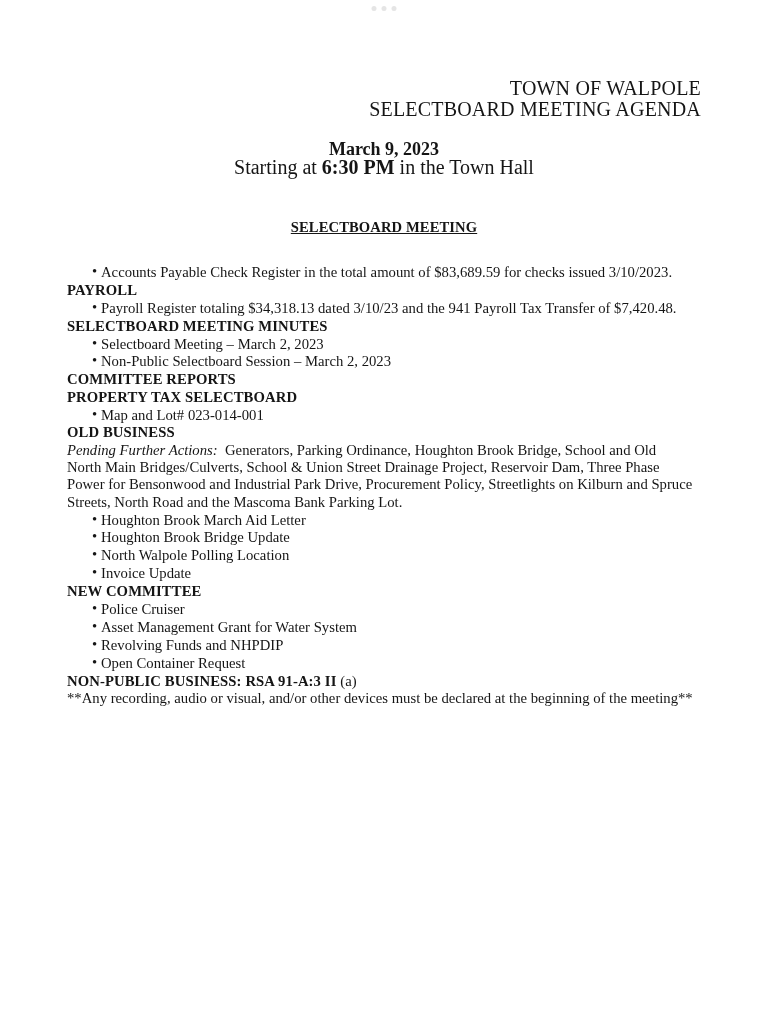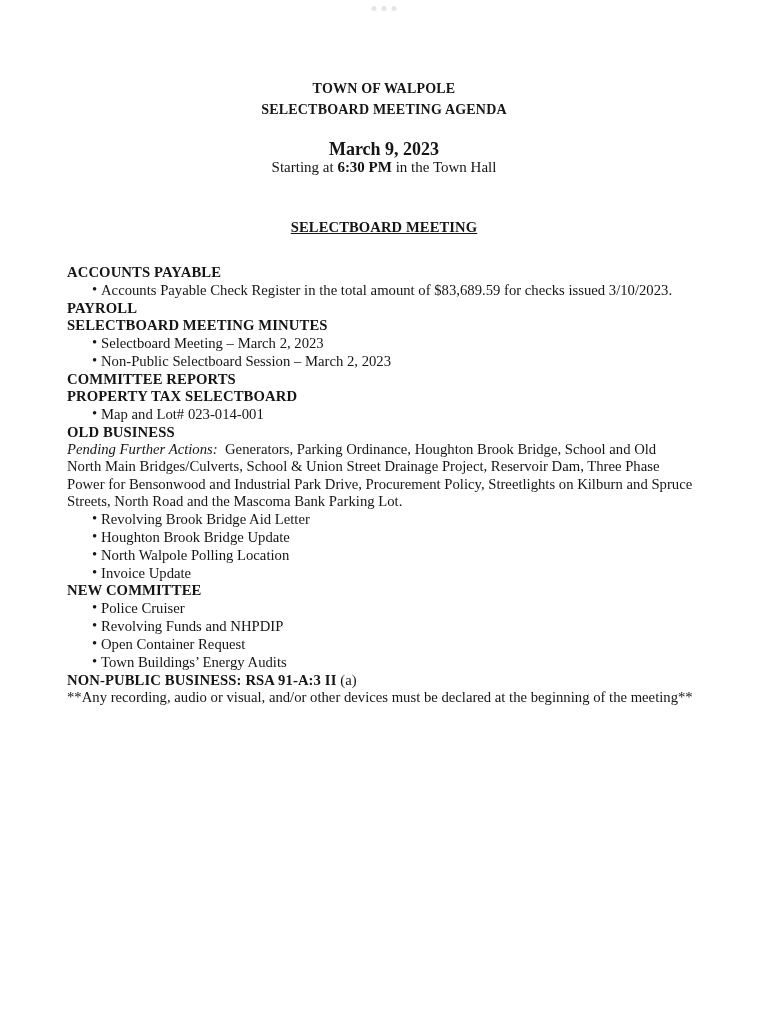--- a/index.html
+++ b/index.html
@@ -28,33 +28,34 @@
     border-radius: 50%;
     background: #e5e5e5;
   }
 
   .page {
     padding: 78px 67px 0 67px;
   }
 
   .doc-header { text-align: center; }
   .doc-title {
-    font-size: 14px;
-    font-weight: bold;
+    font-size: 20px;
+    font-weight: normal;
     line-height: 21px;
     letter-spacing: 0.2px;
+    text-align: right;
   }
   .doc-date {
     font-size: 18px;
     font-weight: bold;
     line-height: 18px;
     margin-top: 20px;
   }
   .doc-start {
-    font-size: 15px;
+    font-size: 20px;
     line-height: 18px;
   }
   .doc-start .bold { font-weight: bold; }
   .meeting-heading {
     font-size: 14.6px;
     font-weight: bold;
     text-decoration: underline;
     margin-top: 43px;
     letter-spacing: 0.1px;
   }
@@ -100,38 +101,38 @@
   <div class="doc-header">
     <div class="doc-title">TOWN OF WALPOLE</div>
     <div class="doc-title">SELECTBOARD MEETING AGENDA</div>
     <div class="doc-date">March 9, 2023</div>
     <div class="doc-start"><span>Starting at </span><span class="bold">6:30 PM</span><span> in the Town Hall</span></div>
     <div class="meeting-heading">SELECTBOARD MEETING</div>
   </div>
 
   <div class="agenda">
 
-  <div class="section-heading"><span>ACCOUNTS PAYABLE</span></div>
       <div class="bullet">Accounts Payable Check Register in the total amount of $83,689.59 for checks issued 3/10/2023.</div>
       <div class="section-heading"><span>PAYROLL</span></div>
+      <div class="bullet">Payroll Register totaling $34,318.13 dated 3/10/23 and the 941 Payroll Tax Transfer of $7,420.48.</div>
       <div class="section-heading"><span>SELECTBOARD MEETING MINUTES</span></div>
       <div class="bullet">Selectboard Meeting – March 2, 2023</div>
       <div class="bullet">Non-Public Selectboard Session – March 2, 2023</div>
       <div class="section-heading"><span>COMMITTEE REPORTS</span></div>
       <div class="section-heading"><span>PROPERTY TAX SELECTBOARD</span></div>
       <div class="bullet">Map and Lot# 023-014-001</div>
       <div class="section-heading"><span>OLD BUSINESS</span></div>
       <div class="pending-paragraph"><span class="pending-label">Pending Further Actions:</span><span>&nbsp; Generators, Parking Ordinance, Houghton Brook Bridge, School and Old North Main Bridges/Culverts, School &amp; Union Street Drainage Project, Reservoir Dam, Three Phase Power for Bensonwood and Industrial Park Drive, Procurement Policy, Streetlights on Kilburn and Spruce Streets, North Road and the Mascoma Bank Parking Lot.</span></div>
-      <div class="bullet">Revolving Brook Bridge Aid Letter</div>
+      <div class="bullet">Houghton Brook March Aid Letter</div>
       <div class="bullet">Houghton Brook Bridge Update</div>
       <div class="bullet">North Walpole Polling Location</div>
       <div class="bullet">Invoice Update</div>
       <div class="section-heading"><span>NEW COMMITTEE</span></div>
       <div class="bullet">Police Cruiser</div>
+      <div class="bullet">Asset Management Grant for Water System</div>
       <div class="bullet">Revolving Funds and NHPDIP</div>
       <div class="bullet">Open Container Request</div>
-      <div class="bullet">Town Buildings’ Energy Audits</div>
       <div class="section-heading"><span>NON-PUBLIC BUSINESS: RSA 91-A:3 II</span><span class="normal"> (a)</span></div>
     </div>
 
   <div class="agenda footer-note" style="margin-top:0;">**Any recording, audio or visual, and/or other devices must be declared at the beginning of the meeting**</div>
 
 </div>
 
 </body></html>

